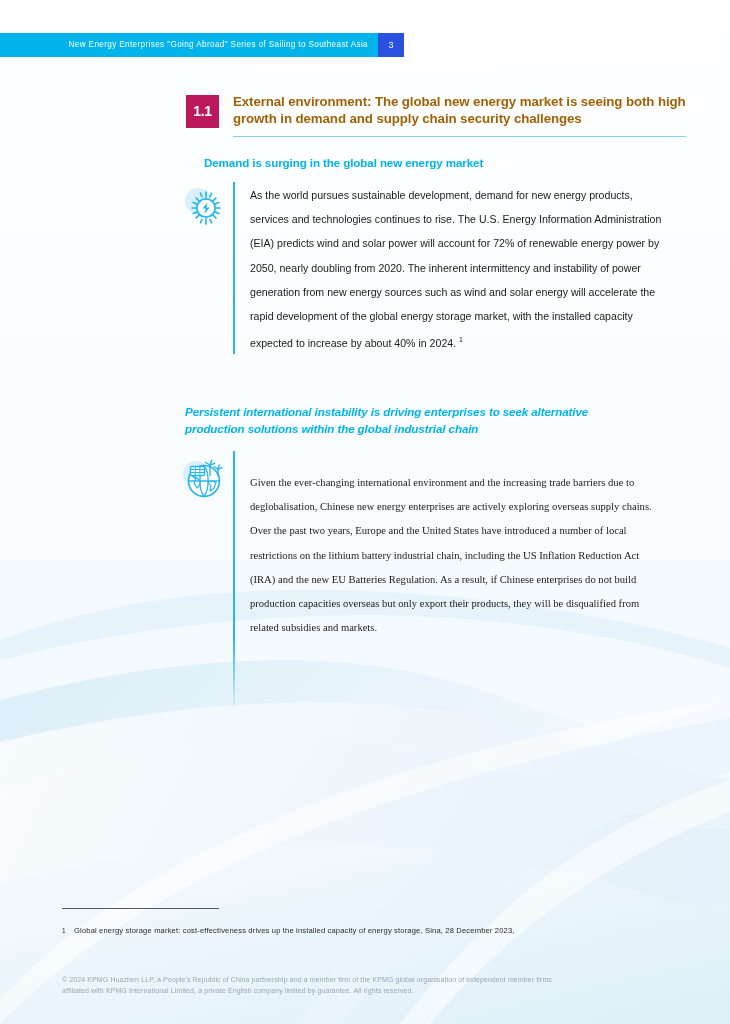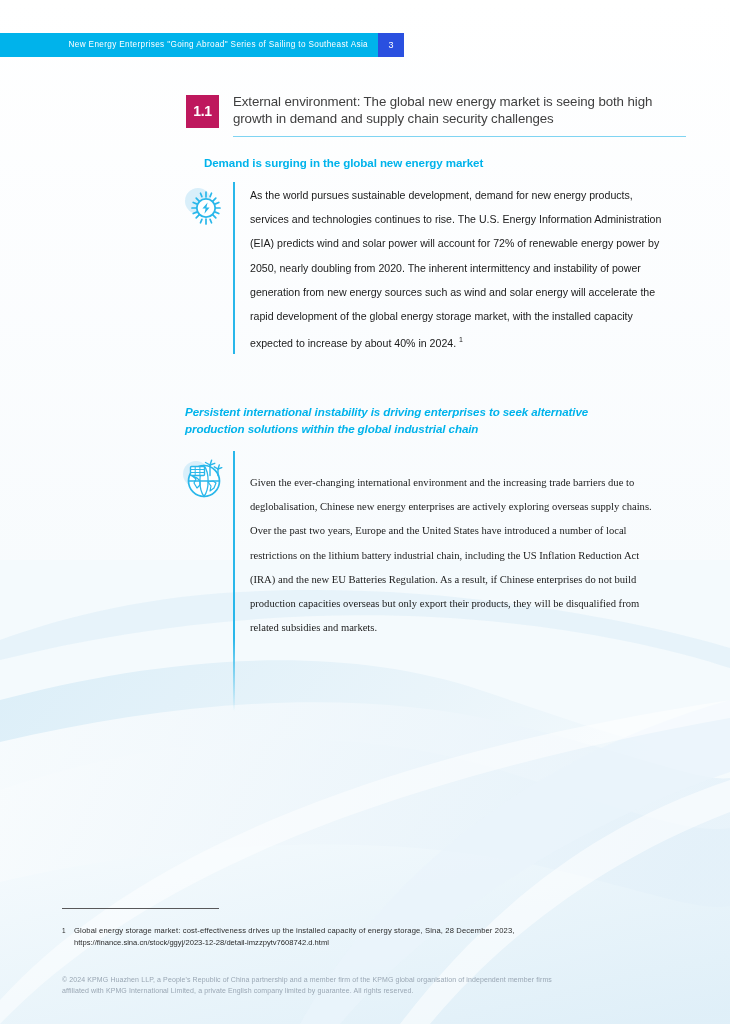--- a/index.html
+++ b/index.html
@@ -93,23 +93,23 @@
     background: #be185d;
     color: #ffffff;
     font-size: 14px;
     font-weight: bold;
     text-align: center;
     line-height: 33px;
     letter-spacing: -0.3px;
   }
   .section-title {
     margin-left: 47px;
-    color: #404040;
+    color: #a16207;
     font-size: 13.3px;
-    font-weight: normal;
+    font-weight: bold;
     line-height: 17px;
     letter-spacing: -0.1px;
   }
   .section-underline {
     position: absolute;
     left: 47px;
     top: 43px;
     width: 453px;
     height: 1px;
     background: #7fd4f2;
@@ -344,21 +344,20 @@
     <div class="body-text body-text-2">
       <span>Given the ever-changing international environment and the increasing trade barriers due to deglobalisation, Chinese new energy enterprises are actively exploring overseas supply chains. Over the past two years, Europe and the United States have introduced a number of local restrictions on the lithium battery industrial chain, including the US Inflation Reduction Act (IRA) and the new EU Batteries Regulation. As a result, if Chinese enterprises do not build production capacities overseas but only export their products, they will be disqualified from related subsidies and markets.</span>
     </div>
 
   </div>
 
   <div class="footnote-rule"></div>
   <div class="footnote">
     <span class="footnote-marker">1</span>
     <span class="footnote-body">Global energy storage market: cost-effectiveness drives up the installed capacity of energy storage, Sina, 28 December 2023,</span>
-    <span class="footnote-body footnote-url">https://finance.sina.cn/stock/ggyj/2023-12-28/detail-imzzpytv7608742.d.html</span>
   </div>
 
   <div class="copyright">
     <div>© 2024 KPMG Huazhen LLP, a People's Republic of China partnership and a member firm of the KPMG global organisation of independent member firms</div>
     <div>affiliated with KPMG International Limited, a private English company limited by guarantee. All rights reserved.</div>
   </div>
 
 </div>
 
 </body></html>

